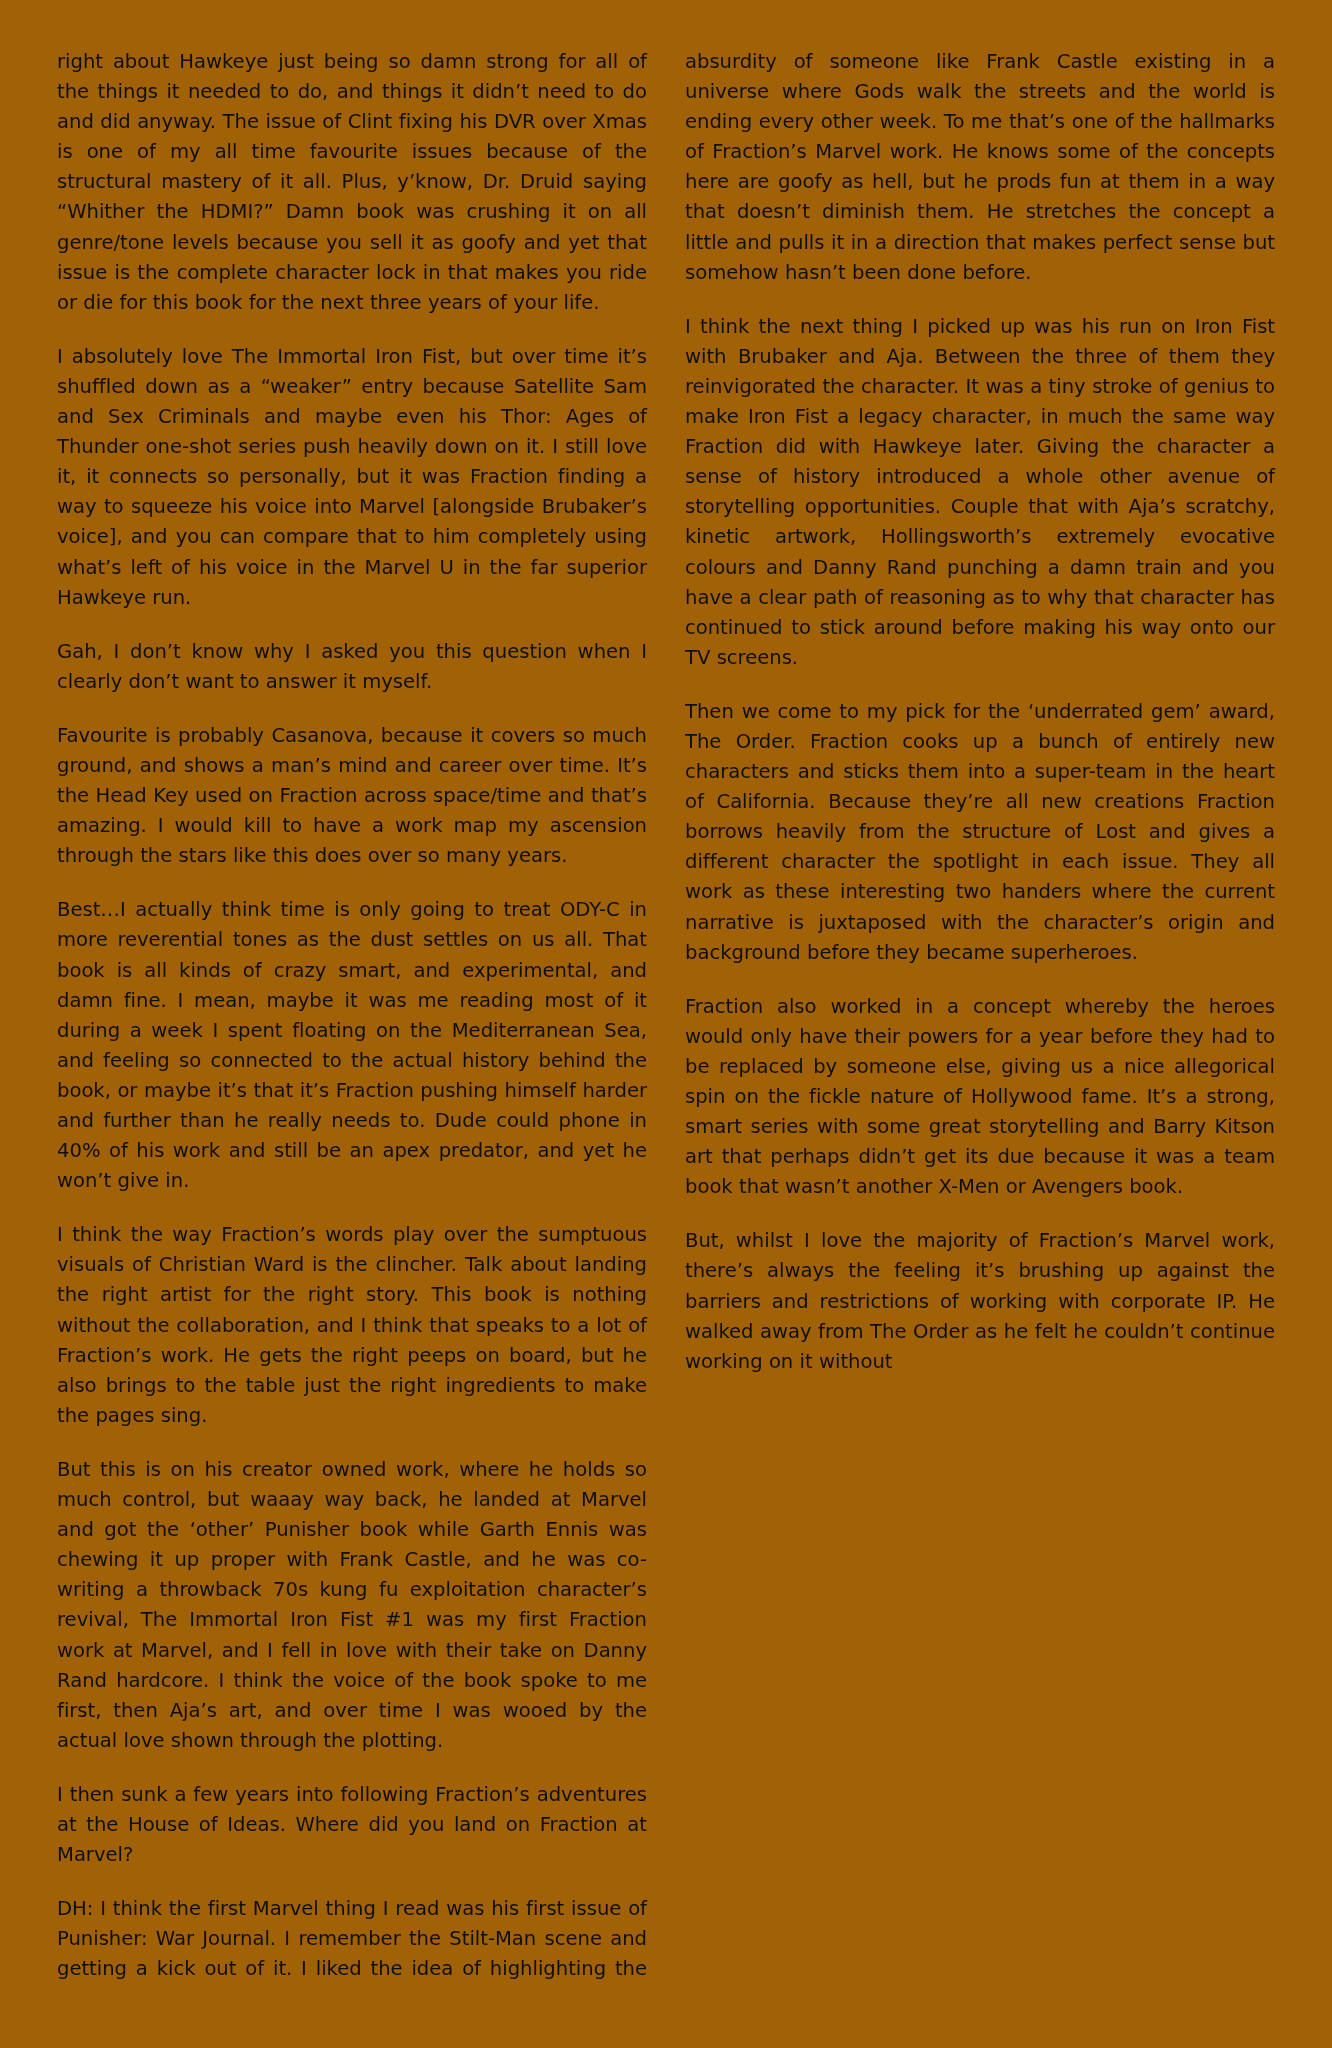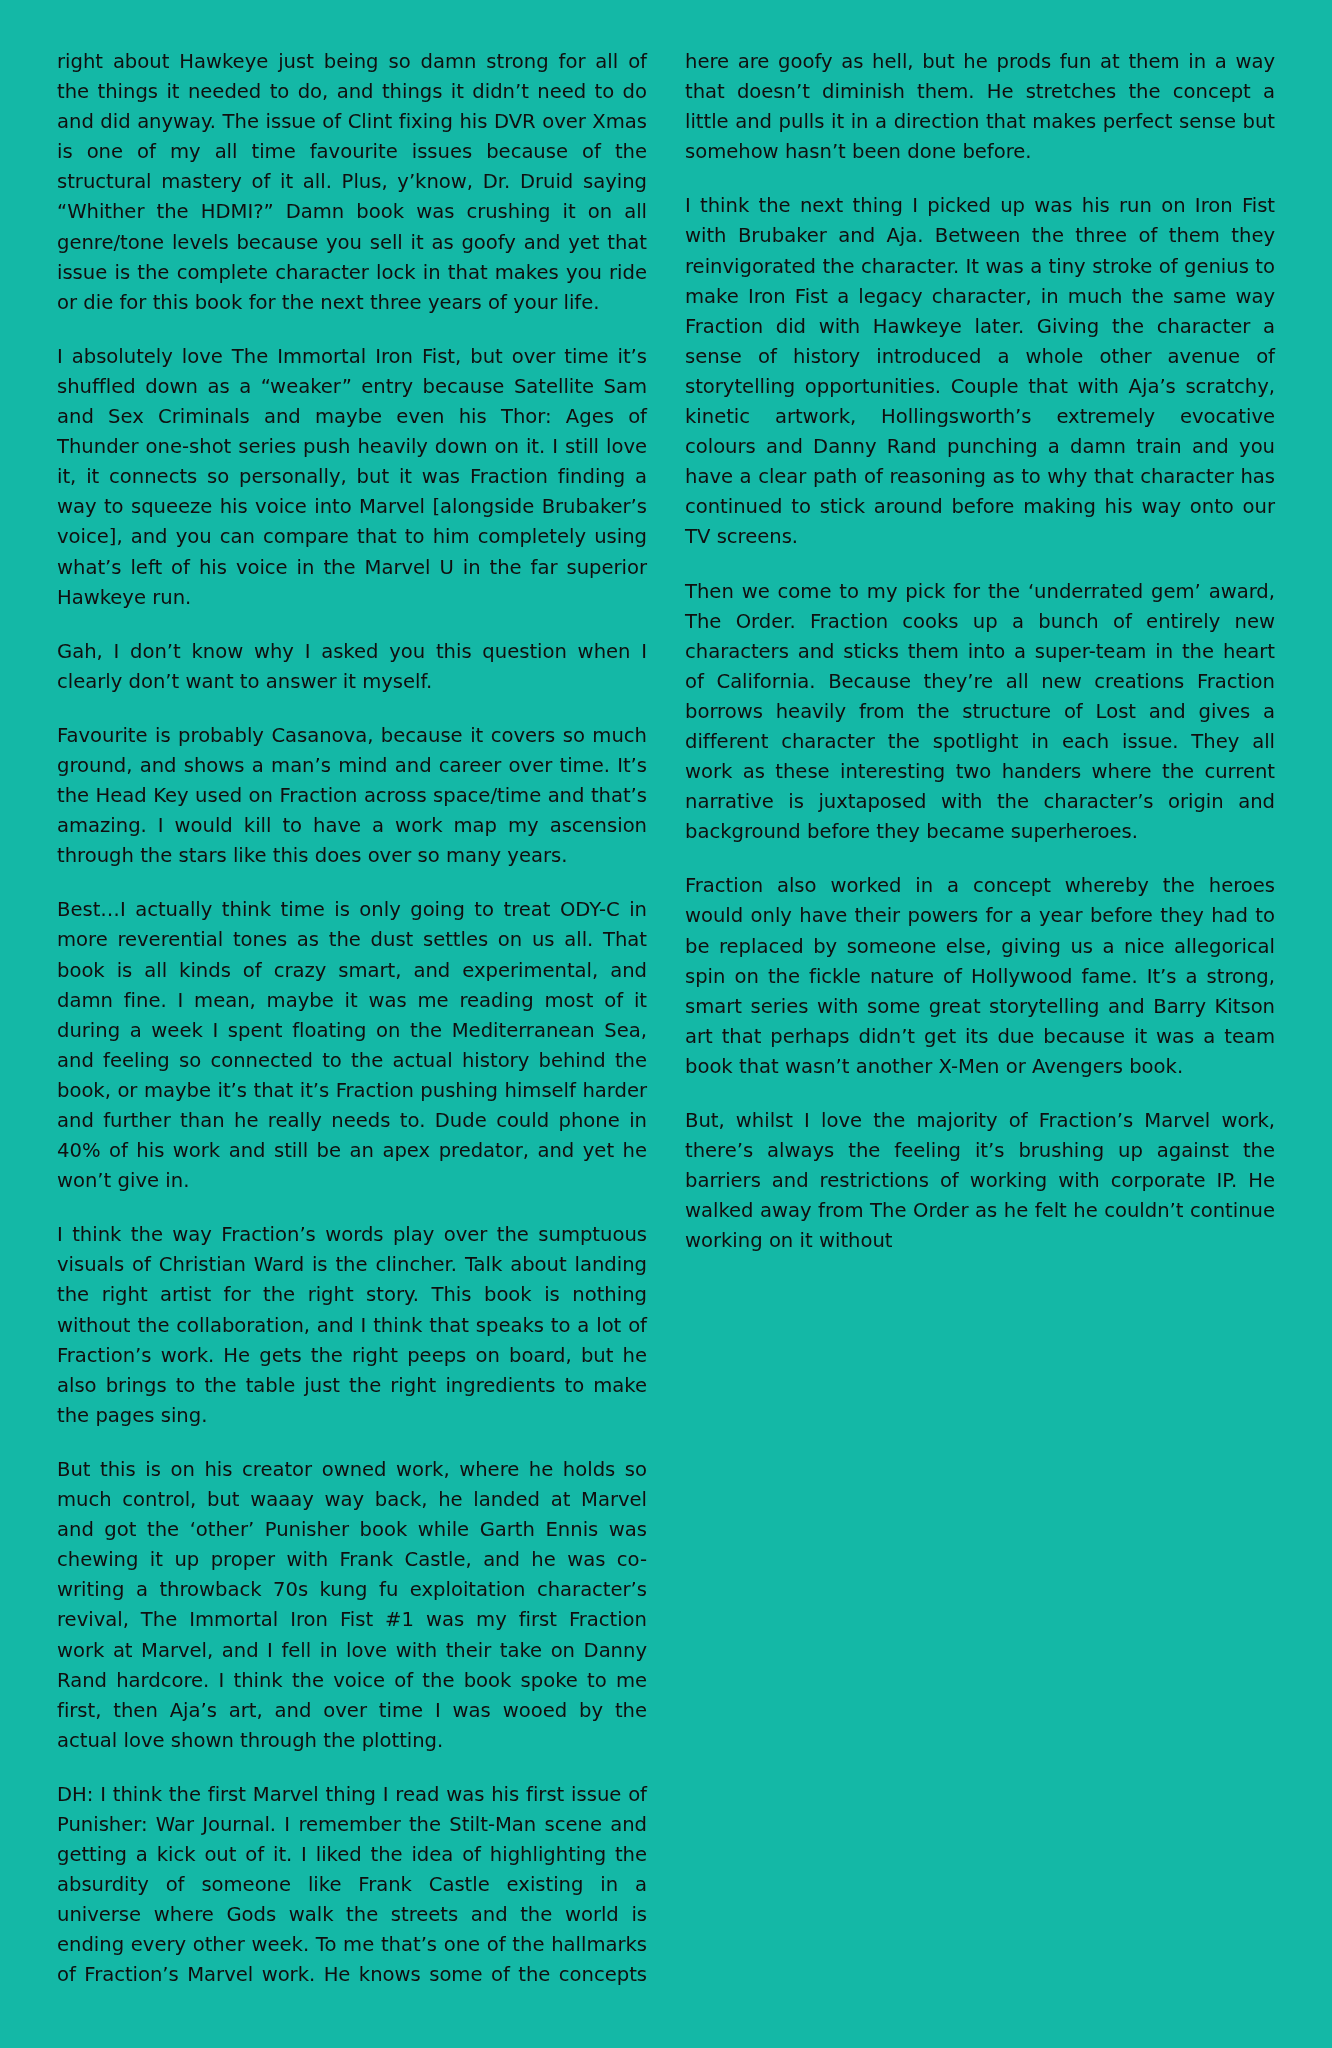--- a/index.html
+++ b/index.html
@@ -12,21 +12,21 @@
     height: 2048px;
     font-family: "DejaVu Sans", "Liberation Sans", sans-serif;
     color: #100f0f;
     overflow: hidden;
   }
 
   .page {
     position: relative;
     width: 1332px;
     height: 2048px;
-    background: #14b8a6;
+    background: #a16207;
     box-sizing: border-box;
     padding: 47px 57px 40px 57px;
   }
 
   .columns {
     column-count: 2;
     column-gap: 38px;
     column-fill: auto;
     height: 1960px;
     width: 1218px;
@@ -58,19 +58,20 @@
 
 <div class="page">
   <div class="columns" id="columns-container">
       <p class="para"><span>right about Hawkeye just being so damn strong for all of the things it needed to do, and things it didn’t need to do and did anyway. The issue of Clint fixing his DVR over Xmas is one of my all time favourite issues because of the structural mastery of it all. Plus, y’know, Dr. Druid saying “Whither the HDMI?” Damn book was crushing it on all genre/tone levels because you sell it as goofy and yet that issue is the complete character lock in that makes you ride or die for this book for the next three years of your life.</span></p>
       <p class="para"><span>I absolutely love The Immortal Iron Fist, but over time it’s shuffled down as a “weaker” entry because Satellite Sam and Sex Criminals and maybe even his Thor: Ages of Thunder one-shot series push heavily down on it. I still love it, it connects so personally, but it was Fraction finding a way to squeeze his voice into Marvel [alongside Brubaker’s voice], and you can compare that to him completely using what’s left of his voice in the Marvel U in the far superior Hawkeye run.</span></p>
       <p class="para"><span>Gah, I don’t know why I asked you this question when I clearly don’t want to answer it myself.</span></p>
       <p class="para"><span>Favourite is probably Casanova, because it covers so much ground, and shows a man’s mind and career over time. It’s the Head Key used on Fraction across space/time and that’s amazing. I would kill to have a work map my ascension through the stars like this does over so many years.</span></p>
       <p class="para"><span>Best…I actually think time is only going to treat ODY-C in more reverential tones as the dust settles on us all. That book is all kinds of crazy smart, and experimental, and damn fine. I mean, maybe it was me reading most of it during a week I spent floating on the Mediterranean Sea, and feeling so connected to the actual history behind the book, or maybe it’s that it’s Fraction pushing himself harder and further than he really needs to. Dude could phone in 40% of his work and still be an apex predator, and yet he won’t give in.</span></p>
       <p class="para"><span>I think the way Fraction’s words play over the sumptuous visuals of Christian Ward is the clincher. Talk about landing the right artist for the right story. This book is nothing without the collaboration, and I think that speaks to a lot of Fraction’s work. He gets the right peeps on board, but he also brings to the table just the right ingredients to make the pages sing.</span></p>
       <p class="para"><span>But this is on his creator owned work, where he holds so much control, but waaay way back, he landed at Marvel and got the ‘other’ Punisher book while Garth Ennis was chewing it up proper with Frank Castle, and he was co-writing a throwback 70s kung fu exploitation character’s revival, The Immortal Iron Fist #1 was my first Fraction work at Marvel, and I fell in love with their take on Danny Rand hardcore. I think the voice of the book spoke to me first, then Aja’s art, and over time I was wooed by the actual love shown through the plotting.</span></p>
+      <p class="para"><span>I then sunk a few years into following Fraction’s adventures at the House of Ideas. Where did you land on Fraction at Marvel?</span></p>
       <p class="para"><span class="speaker">DH:</span><span> I think the first Marvel thing I read was his first issue of Punisher: War Journal. I remember the Stilt-Man scene and getting a kick out of it. I liked the idea of highlighting the absurdity of someone like Frank Castle existing in a universe where Gods walk the streets and the world is ending every other week. To me that’s one of the hallmarks of Fraction’s Marvel work. He knows some of the concepts here are goofy as hell, but he prods fun at them in a way that doesn’t diminish them. He stretches the concept a little and pulls it in a direction that makes perfect sense but somehow hasn’t been done before.</span></p>
       <p class="para"><span>I think the next thing I picked up was his run on Iron Fist with Brubaker and Aja. Between the three of them they reinvigorated the character. It was a tiny stroke of genius to make Iron Fist a legacy character, in much the same way Fraction did with Hawkeye later. Giving the character a sense of history introduced a whole other avenue of storytelling opportunities. Couple that with Aja’s scratchy, kinetic artwork, Hollingsworth’s extremely evocative colours and Danny Rand punching a damn train and you have a clear path of reasoning as to why that character has continued to stick around before making his way onto our TV screens.</span></p>
       <p class="para"><span>Then we come to my pick for the ‘underrated gem’ award, The Order. Fraction cooks up a bunch of entirely new characters and sticks them into a super-team in the heart of California. Because they’re all new creations Fraction borrows heavily from the structure of Lost and gives a different character the spotlight in each issue. They all work as these interesting two handers where the current narrative is juxtaposed with the character’s origin and background before they became superheroes.</span></p>
       <p class="para"><span>Fraction also worked in a concept whereby the heroes would only have their powers for a year before they had to be replaced by someone else, giving us a nice allegorical spin on the fickle nature of Hollywood fame. It’s a strong, smart series with some great storytelling and Barry Kitson art that perhaps didn’t get its due because it was a team book that wasn’t another X-Men or Avengers book.</span></p>
       <p class="para"><span>But, whilst I love the majority of Fraction’s Marvel work, there’s always the feeling it’s brushing up against the barriers and restrictions of working with corporate IP. He walked away from The Order as he felt he couldn’t continue working on it without</span></p>
     </div>
 </div>
 
 </body></html>

